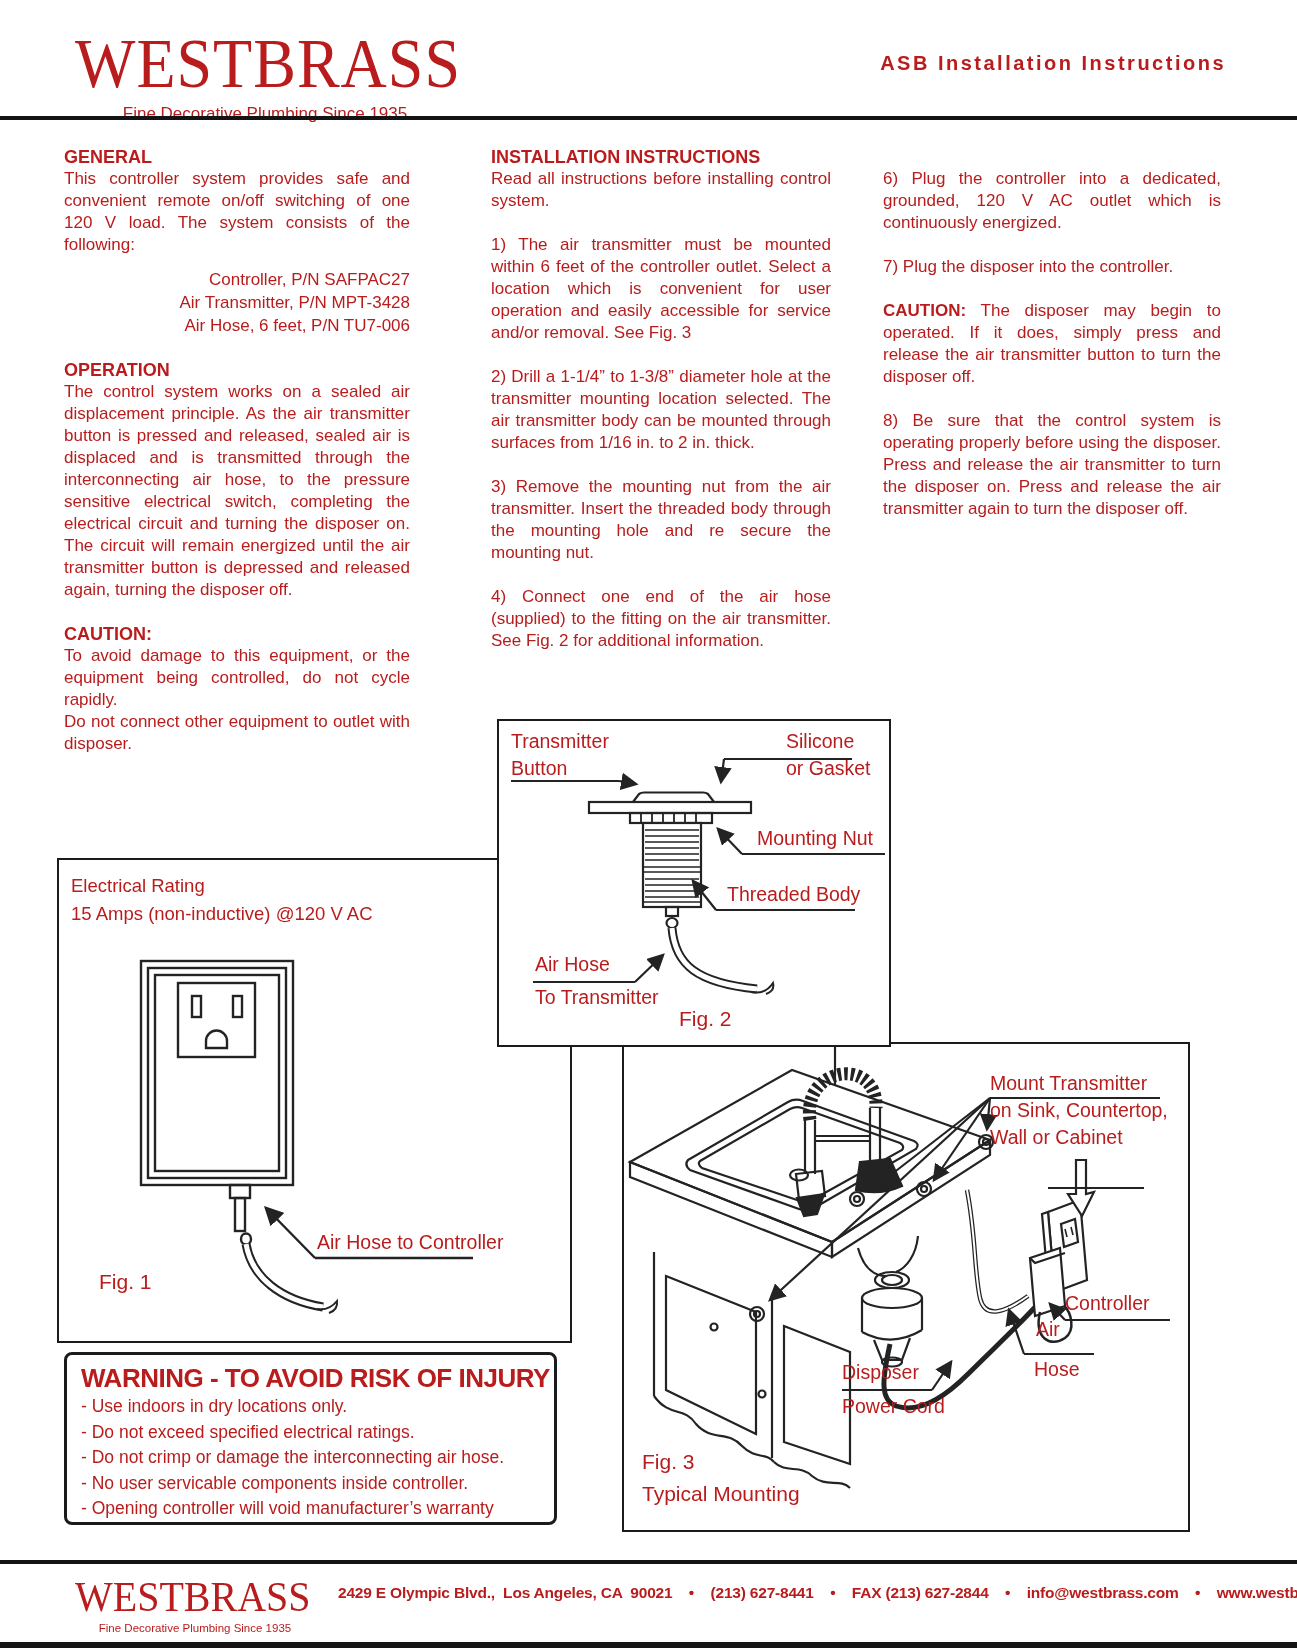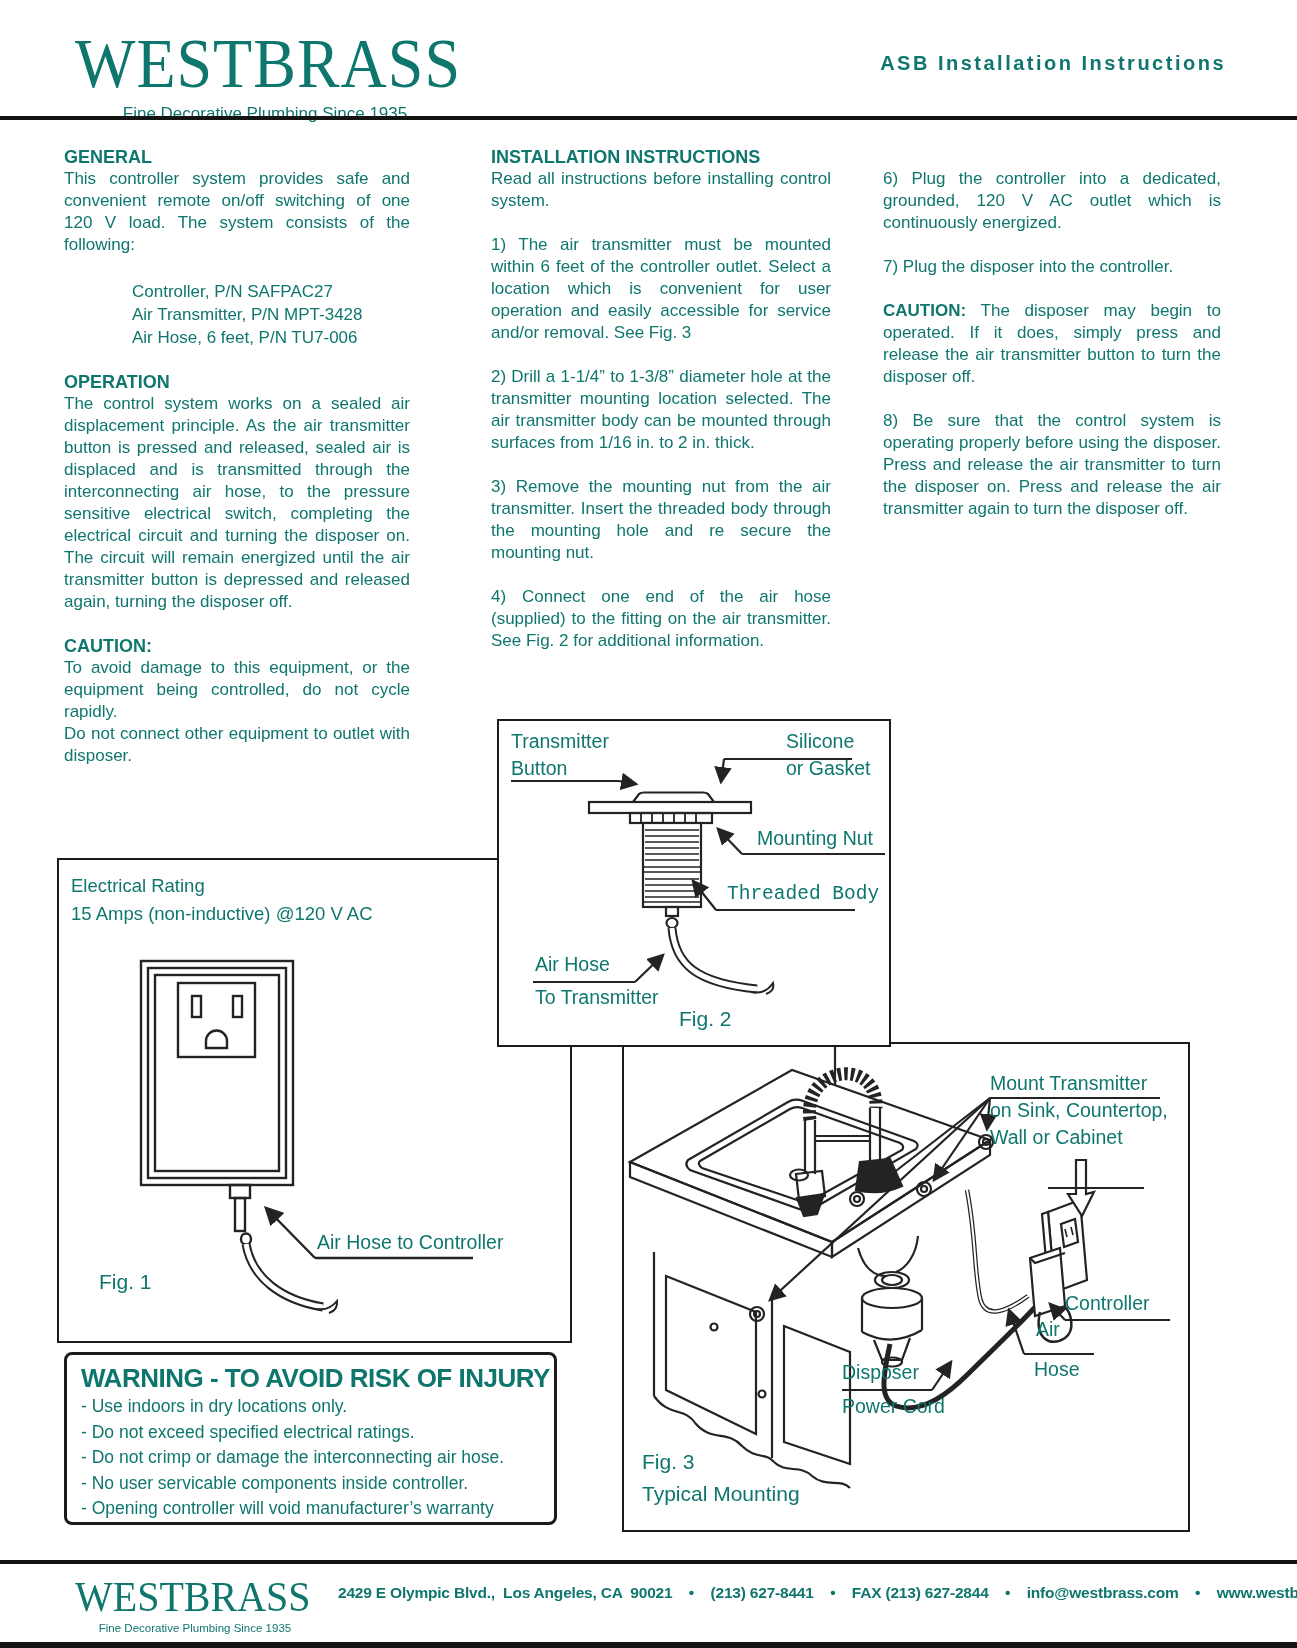--- a/index.html
+++ b/index.html
@@ -1,30 +1,30 @@
 <!DOCTYPE html>
 <html><head>
 <meta charset="utf-8">
 <style>
   html,body{margin:0;padding:0;background:#fff;}
   .page{position:relative;width:1297px;height:1648px;background:#fff;overflow:hidden;
-        font-family:"Liberation Sans",sans-serif;color:#0f766e;}
+        font-family:"Liberation Sans",sans-serif;color:#b91c1c;}
   .hrule{position:absolute;left:0;width:1297px;background:#141414;}
   
   .logo-main{font-family:"Liberation Serif",serif;font-size:64px;letter-spacing:1px;
              transform:scaleY(1.08);transform-origin:top left;white-space:nowrap;}
   .logo-tag{font-size:17px;margin-top:6px;text-align:center;width:380px;}
   .doc-title{position:absolute;top:52px;right:71px;font-size:20px;font-weight:bold;letter-spacing:2.5px;white-space:nowrap;}
   
   .col{position:absolute;top:146px;font-size:17px;line-height:22px;text-align:justify;}
   .col h3{font-size:18px;line-height:22px;margin:22px 0 0;text-align:left;}
   .col h3.first{margin-top:0;}
   .col p{margin:22px 0 0;}
   .col p.flush{margin-top:0;}
-  .parts{margin-top:24px;padding-left:68px;line-height:23px;text-align:left;}
+  .parts{margin-top:12px;padding-left:68px;line-height:23px;text-align:right;}
   
   .figbox{position:absolute;background:#fff;border:2.5px solid #1b1b1b;}
   .figbox svg{position:absolute;left:0;top:0;width:100%;height:100%;}
   .flabel{position:absolute;font-size:19.5px;line-height:27px;white-space:nowrap;}
   .fsmall{position:absolute;font-size:18.5px;line-height:28px;white-space:nowrap;}
   .fcap{position:absolute;font-size:21px;white-space:nowrap;}
   
   .warnbox{position:absolute;left:64px;top:1352px;width:493px;height:173px;background:#fff;
            border:3.5px solid #1b1b1b;border-radius:8px;box-sizing:border-box;padding:8px 12px 0 14px;}
   .warnbox .wtitle{font-size:26px;font-weight:bold;letter-spacing:-0.5px;white-space:nowrap;}
@@ -248,21 +248,21 @@
     </svg>
     <div class="flabel" style="left:12px;top:7px;">
       <span>Transmitter</span><br>
       <span>Button</span>
     </div>
     <div class="flabel" style="left:287px;top:7px;">
       <span>Silicone</span><br>
       <span>or Gasket</span>
     </div>
     <div class="flabel" style="left:258px;top:104px;">Mounting Nut</div>
-    <div class="flabel" style="left:228px;top:160px;font-family:Liberation Mono, monospace;">Threaded Body</div>
+    <div class="flabel" style="left:228px;top:160px;">Threaded Body</div>
     <div class="flabel" style="left:36px;top:230px;">Air Hose</div>
     <div class="flabel" style="left:36px;top:263px;">To Transmitter</div>
     <div class="fcap" style="left:180px;top:286px;">Fig. 2</div>
   </div>
 
   <div class="warnbox">
     <div class="wtitle">WARNING - TO AVOID RISK OF INJURY</div>
     <div class="witem">- Use indoors in dry locations only.</div>
     <div class="witem">- Do not exceed specified electrical ratings.</div>
     <div class="witem">- Do not crimp or damage the interconnecting air hose.</div>

